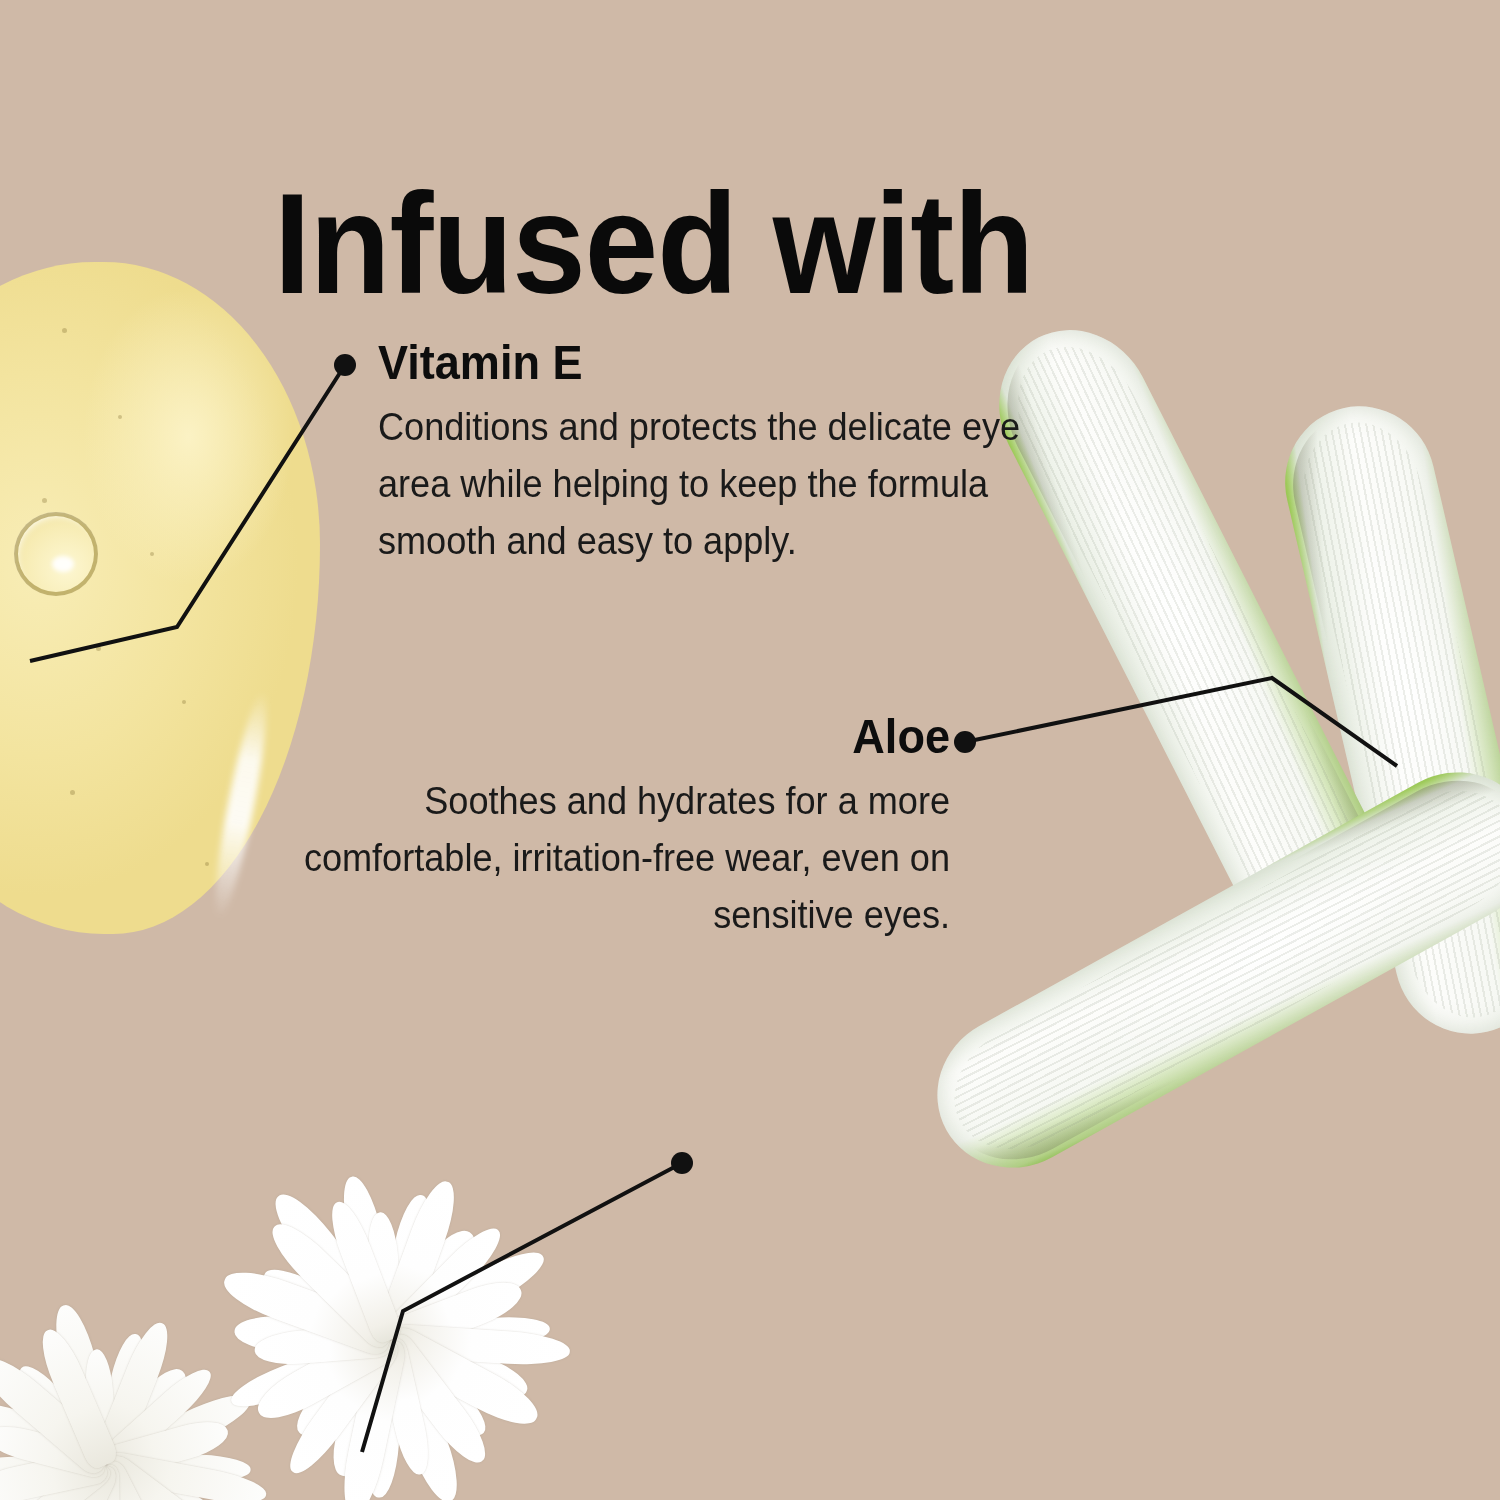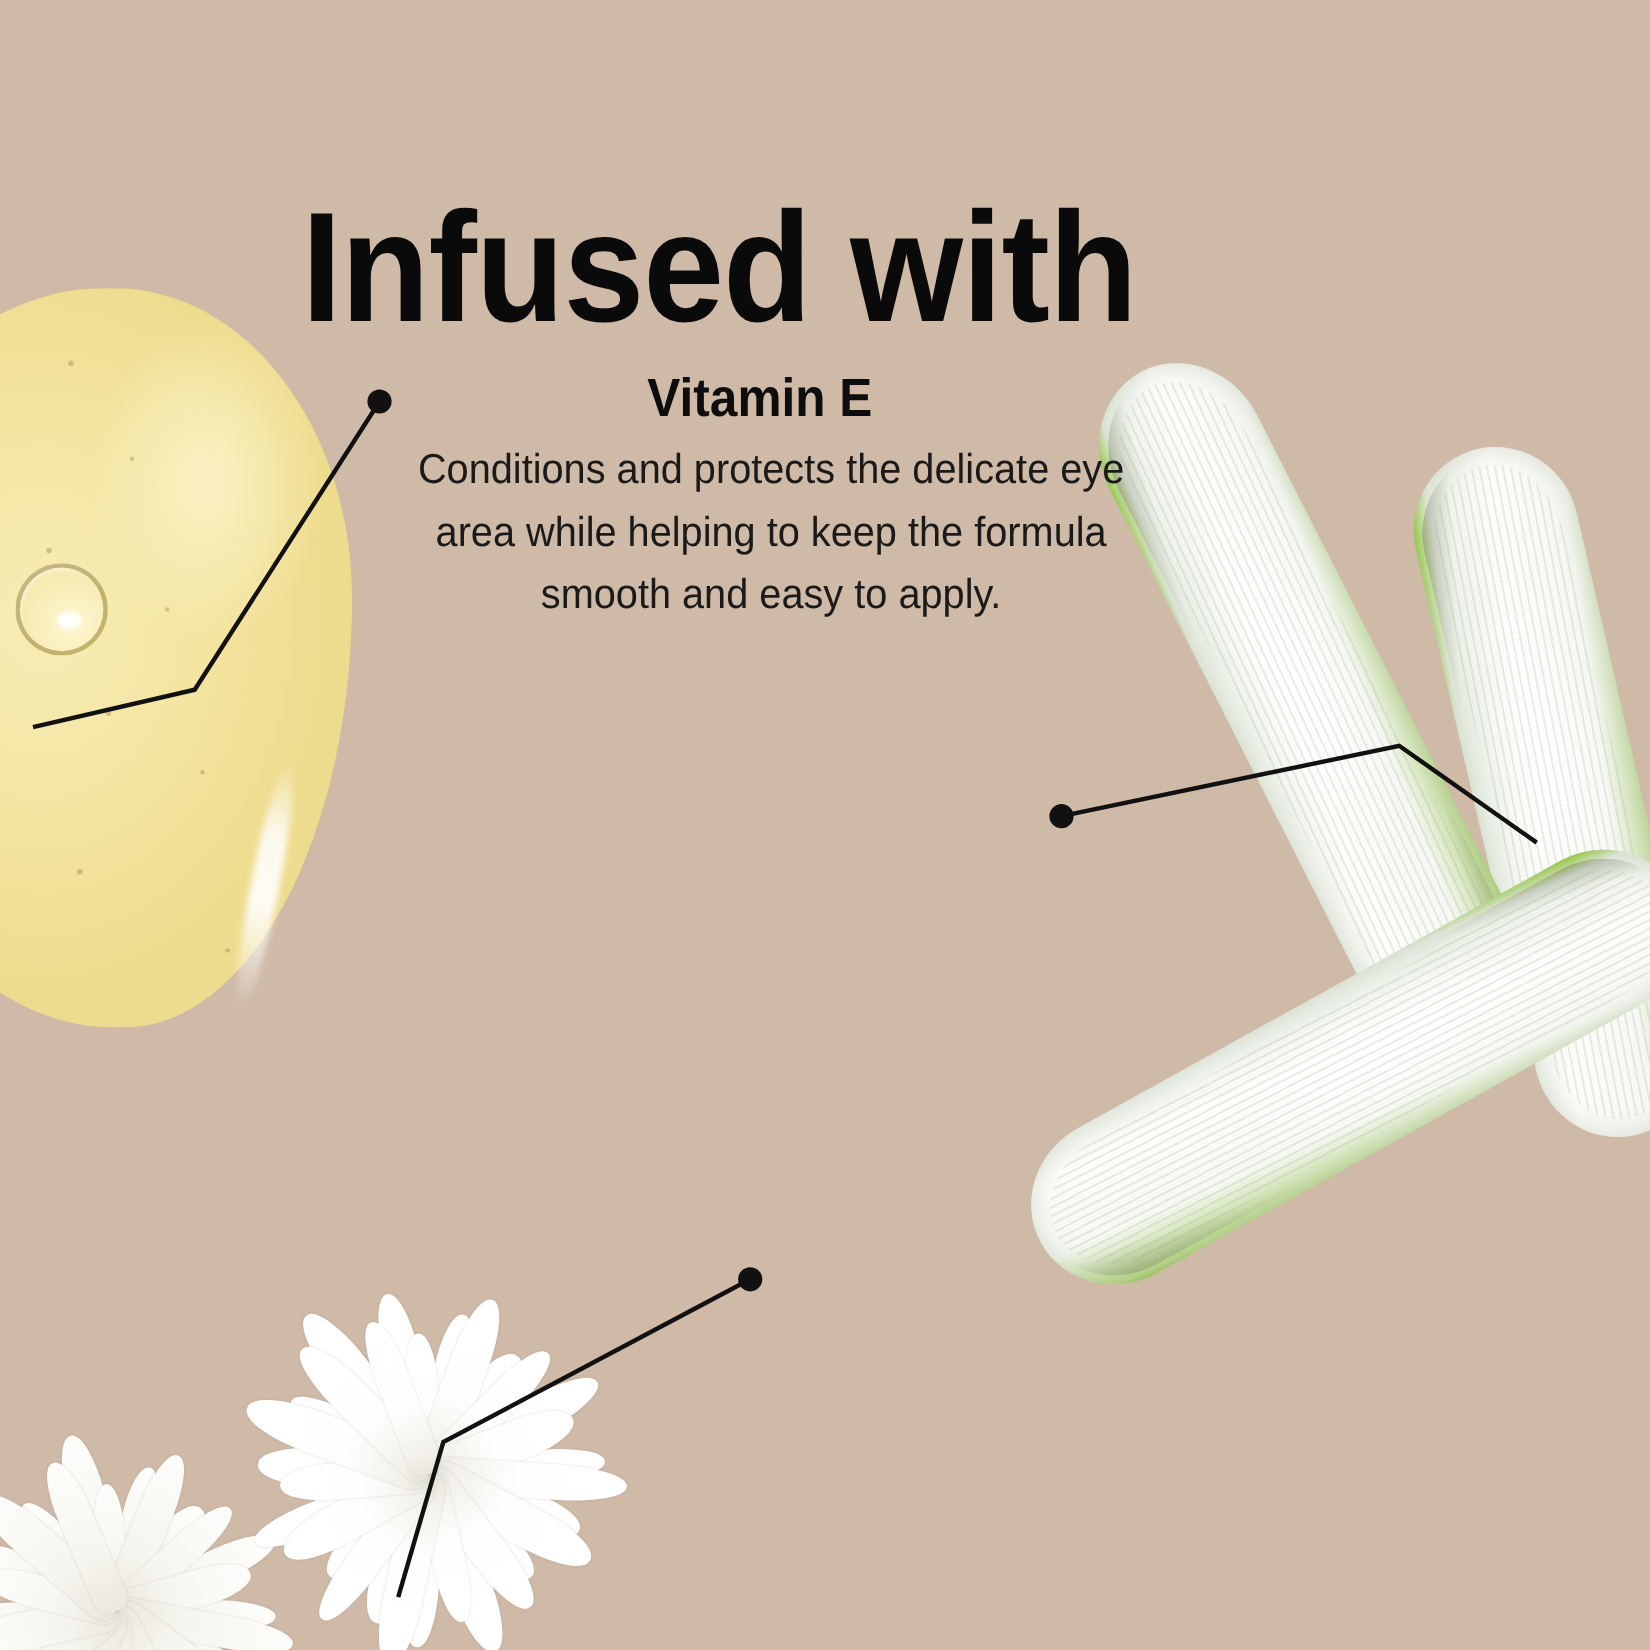--- a/index.html
+++ b/index.html
@@ -42,21 +42,21 @@
   }
   .ing-body{
     font-weight:400;
     font-size:38px;
     line-height:57px;
     color:#1a1a1a;
     transform:scaleX(0.95);
     margin:0;
   }
 
-  #block-vitamin-e{left:378px; top:338px; width:680px; text-align:center;}
+  #block-vitamin-e{left:378px; top:338px; width:680px; text-align:left;}
   #block-vitamin-e .ing-title{transform-origin:left top;}
   #block-vitamin-e .ing-body{transform-origin:left top;}
 
   #block-aloe{left:268px; top:712px; width:682px; text-align:right;}
   #block-aloe .ing-title{transform-origin:right top;}
   #block-aloe .ing-body{transform-origin:right top;}
 
   #block-chamomille{left:710px; top:1132px; width:690px; text-align:left;}
   #block-chamomille .ing-title{transform-origin:left top;}
   #block-chamomille .ing-body{transform-origin:left top;}
@@ -275,15 +275,19 @@
     </g>
   </svg>
 
   <h1 class="txt" id="page-title">Infused with</h1>
 
   <div class="txt" id="block-vitamin-e">
     <div class="ing-title">Vitamin E</div>
     <p class="ing-body">Conditions and protects the delicate eye area while helping to keep the formula smooth and easy to apply.</p>
   </div>
 
+  <div class="txt" id="block-aloe">
+    <div class="ing-title">Aloe</div>
+    <p class="ing-body">Soothes and hydrates for a more comfortable, irritation-free wear, even on sensitive eyes.</p>
+  </div>
 
 
 </div>
 
 </body></html>

